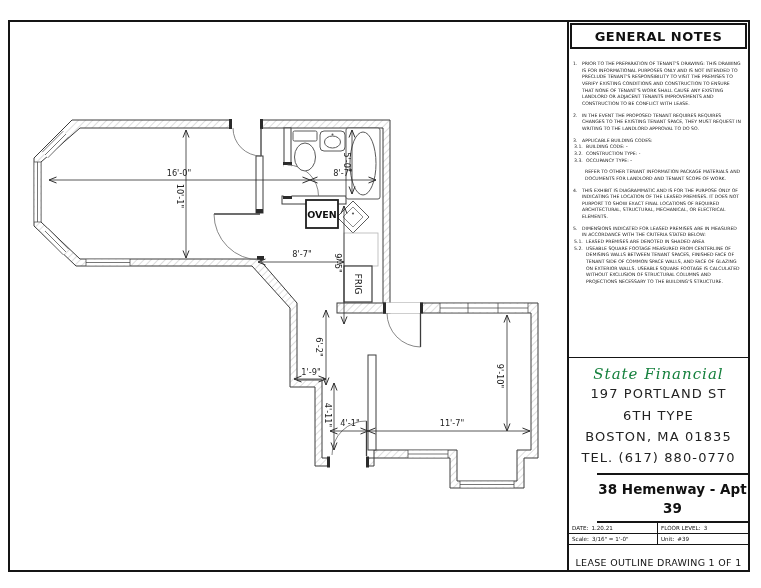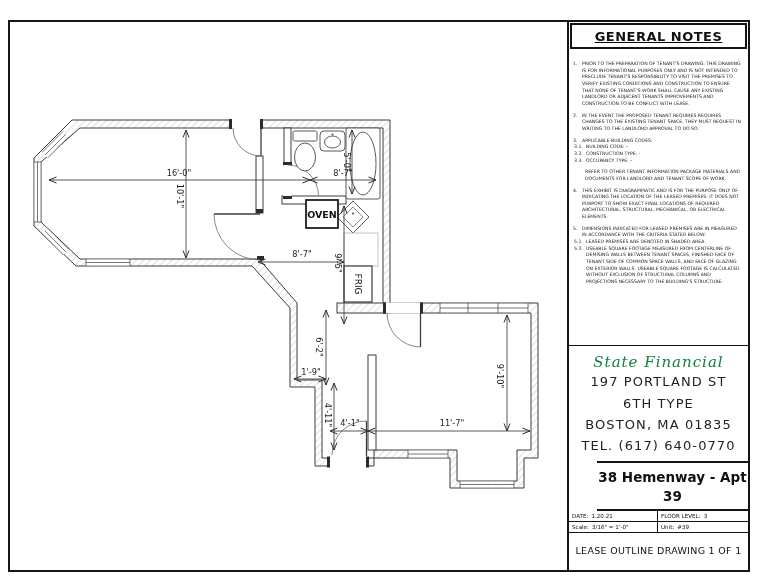--- a/index.html
+++ b/index.html
@@ -1,20 +1,20 @@
 <!DOCTYPE html>
 <html><head>
 <meta charset="utf-8">
 <style>
   html,body{margin:0;padding:0;background:#fff;width:761px;height:588px;overflow:hidden;
     font-family:"DejaVu Sans",sans-serif;-webkit-font-smoothing:antialiased;}
   #sheet{position:absolute;left:8px;top:20px;width:738px;height:548px;border:2px solid #151515;background:#fff;}
   #titlecol{position:absolute;right:0;top:0;bottom:0;width:179px;border-left:2px solid #151515;display:flex;flex-direction:column;background:#fff;}
   
-  #gn-titlebox{margin:1px;border:2px solid #151515;text-align:center;padding:1px 0 2px 0;text-decoration:underline;}
+  #gn-titlebox{margin:1px;border:2px solid #151515;text-align:center;padding:1px 0 2px 0;}
   #gn-title{font-size:13px;font-weight:600;letter-spacing:.5px;color:#111;}
   #gn-body{padding:6px 6px 0 4px;color:#222;}
   .note{display:flex;margin-top:5px;}
   .note .n{width:9px;flex:none;font-size:4.6px;line-height:1.45;}
   .note .t{flex:1;font-size:4.6px;line-height:1.45;text-align:left;}
   .subnote{display:flex;margin-left:1px;}
   .subnote .n{width:12px;flex:none;font-size:4.6px;line-height:1.45;}
   .subnote .t{flex:1;font-size:4.6px;line-height:1.45;}
   .extranote{margin:5px 0 0 12px;font-size:4.6px;line-height:1.45;}
   
@@ -22,21 +22,21 @@
   #company-sec{padding:7px 2px 5px 2px;text-align:center;}
   #company-name{font-family:"DejaVu Serif",serif;font-style:italic;font-size:15px;color:#15803d;letter-spacing:1px;}
   .addr{font-size:13px;letter-spacing:1.1px;color:#222;line-height:1.55;margin-top:1px;}
   #project-box{border-top:2px solid #151515;border-bottom:2px solid #151515;text-align:center;padding:4px 0;margin-left:28px;}
   #project-title{font-size:13.5px;font-weight:bold;color:#111;}
   .tb-row{display:flex;border-bottom:1px solid #151515;}
   .tb-cell{font-size:5.6px;color:#111;padding:2px 0 2px 3px;}
   .tb-cell.left{width:85px;flex:none;border-right:1px solid #151515;}
   .tb-cell.right{flex:1;}
   .lbl{margin-right:3px;}
-  #drawing-title-box{text-align:center;padding:6px 0 12px 0;}
+  #drawing-title-box{text-align:center;padding:6px 0 0 0;}
   #drawing-title{font-size:9.5px;letter-spacing:.3px;color:#111;}
   #plan-svg{position:absolute;left:0;top:0;pointer-events:none;}
   svg text{font-family:"DejaVu Sans",sans-serif;}
 </style>
 </head>
 <body>
 
 <div id="sheet">
   <div id="titlecol">
     <div id="gn-titlebox">
@@ -85,21 +85,21 @@
           <div class="t">USEABLE SQUARE FOOTAGE MEASURED FROM CENTERLINE OF DEMISING WALLS BETWEEN TENANT SPACES, FINISHED FACE OF TENANT SIDE OF COMMON SPACE WALLS, AND FACE OF GLAZING ON EXTERIOR WALLS.  USEABLE SQUARE FOOTAGE IS CALCULATED WITHOUT EXCLUSION OF STRUCTURAL COLUMNS AND PROJECTIONS NECESSARY TO THE BUILDING'S STRUCTURE.</div>
         </div>
       </div>
 
     <div id="tb-bottom">
       <div id="company-sec">
         <div id="company-name">State Financial</div>
         <div class="addr">197 PORTLAND ST</div>
         <div class="addr">6TH TYPE</div>
         <div class="addr">BOSTON, MA 01835</div>
-        <div class="addr">TEL. (617) 640-0770</div>
+        <div class="addr">TEL. (617) 880-0770</div>
       </div>
       <div id="project-box">
         <span id="project-title">38 Hemenway - Apt 39</span>
       </div>
       <div class="tb-row">
         <div class="tb-cell left"><span class="lbl">DATE:</span><span>1.20.21</span></div>
         <div class="tb-cell right"><span class="lbl">FLOOR LEVEL:</span><span>3</span></div>
       </div>
       <div class="tb-row">
         <div class="tb-cell left"><span class="lbl">Scale:</span><span>3/16" = 1'-0"</span></div>

